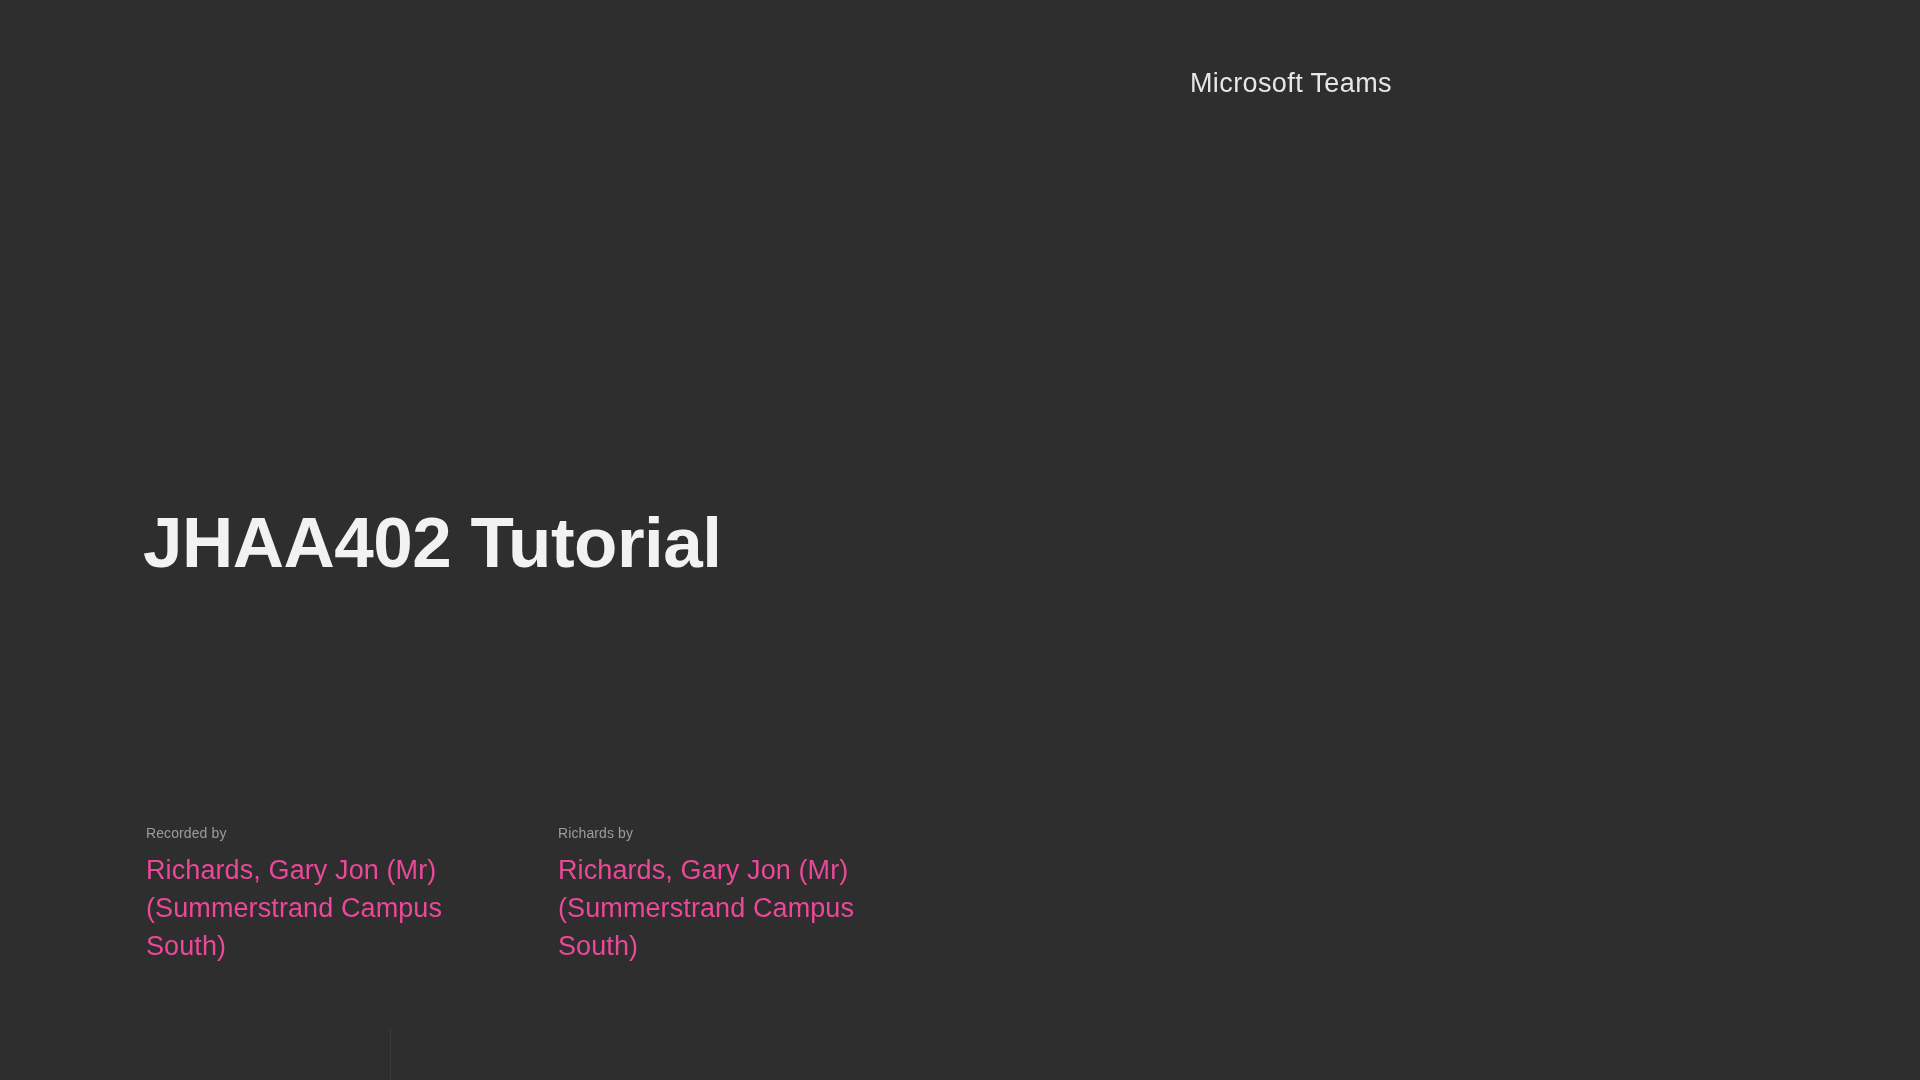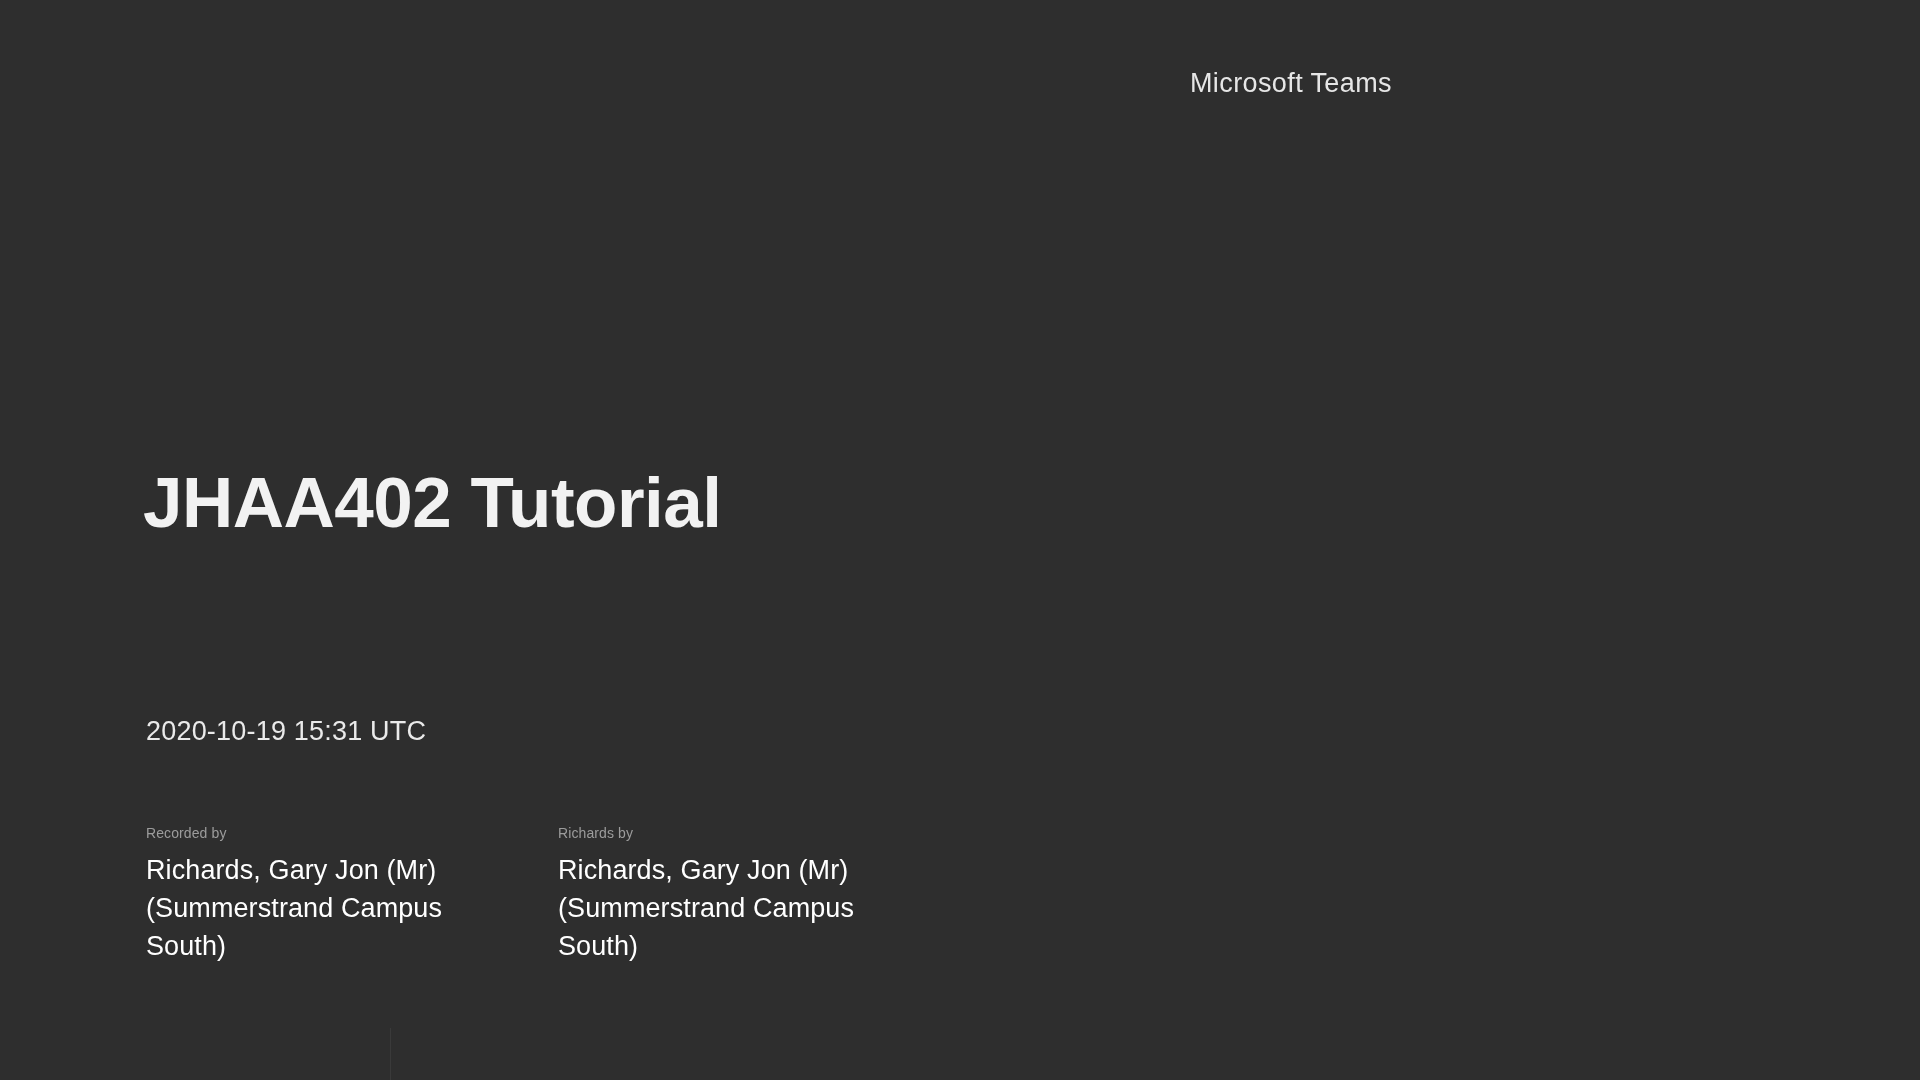--- a/index.html
+++ b/index.html
@@ -32,21 +32,21 @@
     font-weight: 400;
     letter-spacing: 0.4px;
     color: #e6e6e6;
     white-space: nowrap;
   }
 
   
   #meeting-title {
     position: absolute;
     left: 143px;
-    top: 465px;
+    top: 505px;
     font-size: 71px;
     font-weight: 600;
     letter-spacing: -0.5px;
     line-height: 1.08;
     color: #f2f2f2;
     white-space: nowrap;
   }
 
   
   #meeting-timestamp {
@@ -79,21 +79,21 @@
     letter-spacing: 0.1px;
     color: #9c9c9c;
     line-height: 1.2;
     margin-bottom: 9px;
   }
   .credit-value {
     font-size: 27px;
     font-weight: 400;
     letter-spacing: 0.1px;
     line-height: 1.42;
-    color: #ffffff;
+    color: #ec4899;
     max-width: 330px;
   }
 
   
   #tile-divider {
     position: absolute;
     left: 390px;
     top: 1028px;
     width: 1px;
     height: 52px;
@@ -102,21 +102,20 @@
 </style>
 </head>
 <body>
 
 <div id="title-card">
 
   <div id="brand-label">Microsoft Teams</div>
 
   <div id="meeting-title">JHAA402 Tutorial</div>
 
-  <div id="meeting-timestamp">2020-10-19 15:31 UTC</div>
 
   <div id="credits">
 
     <div class="credit-column">
       <div class="credit-label">Recorded by</div>
       <div class="credit-value">Richards, Gary Jon (Mr) (Summerstrand Campus South)</div>
     </div>
 
     <div class="credit-column">
       <div class="credit-label">Richards by</div>

